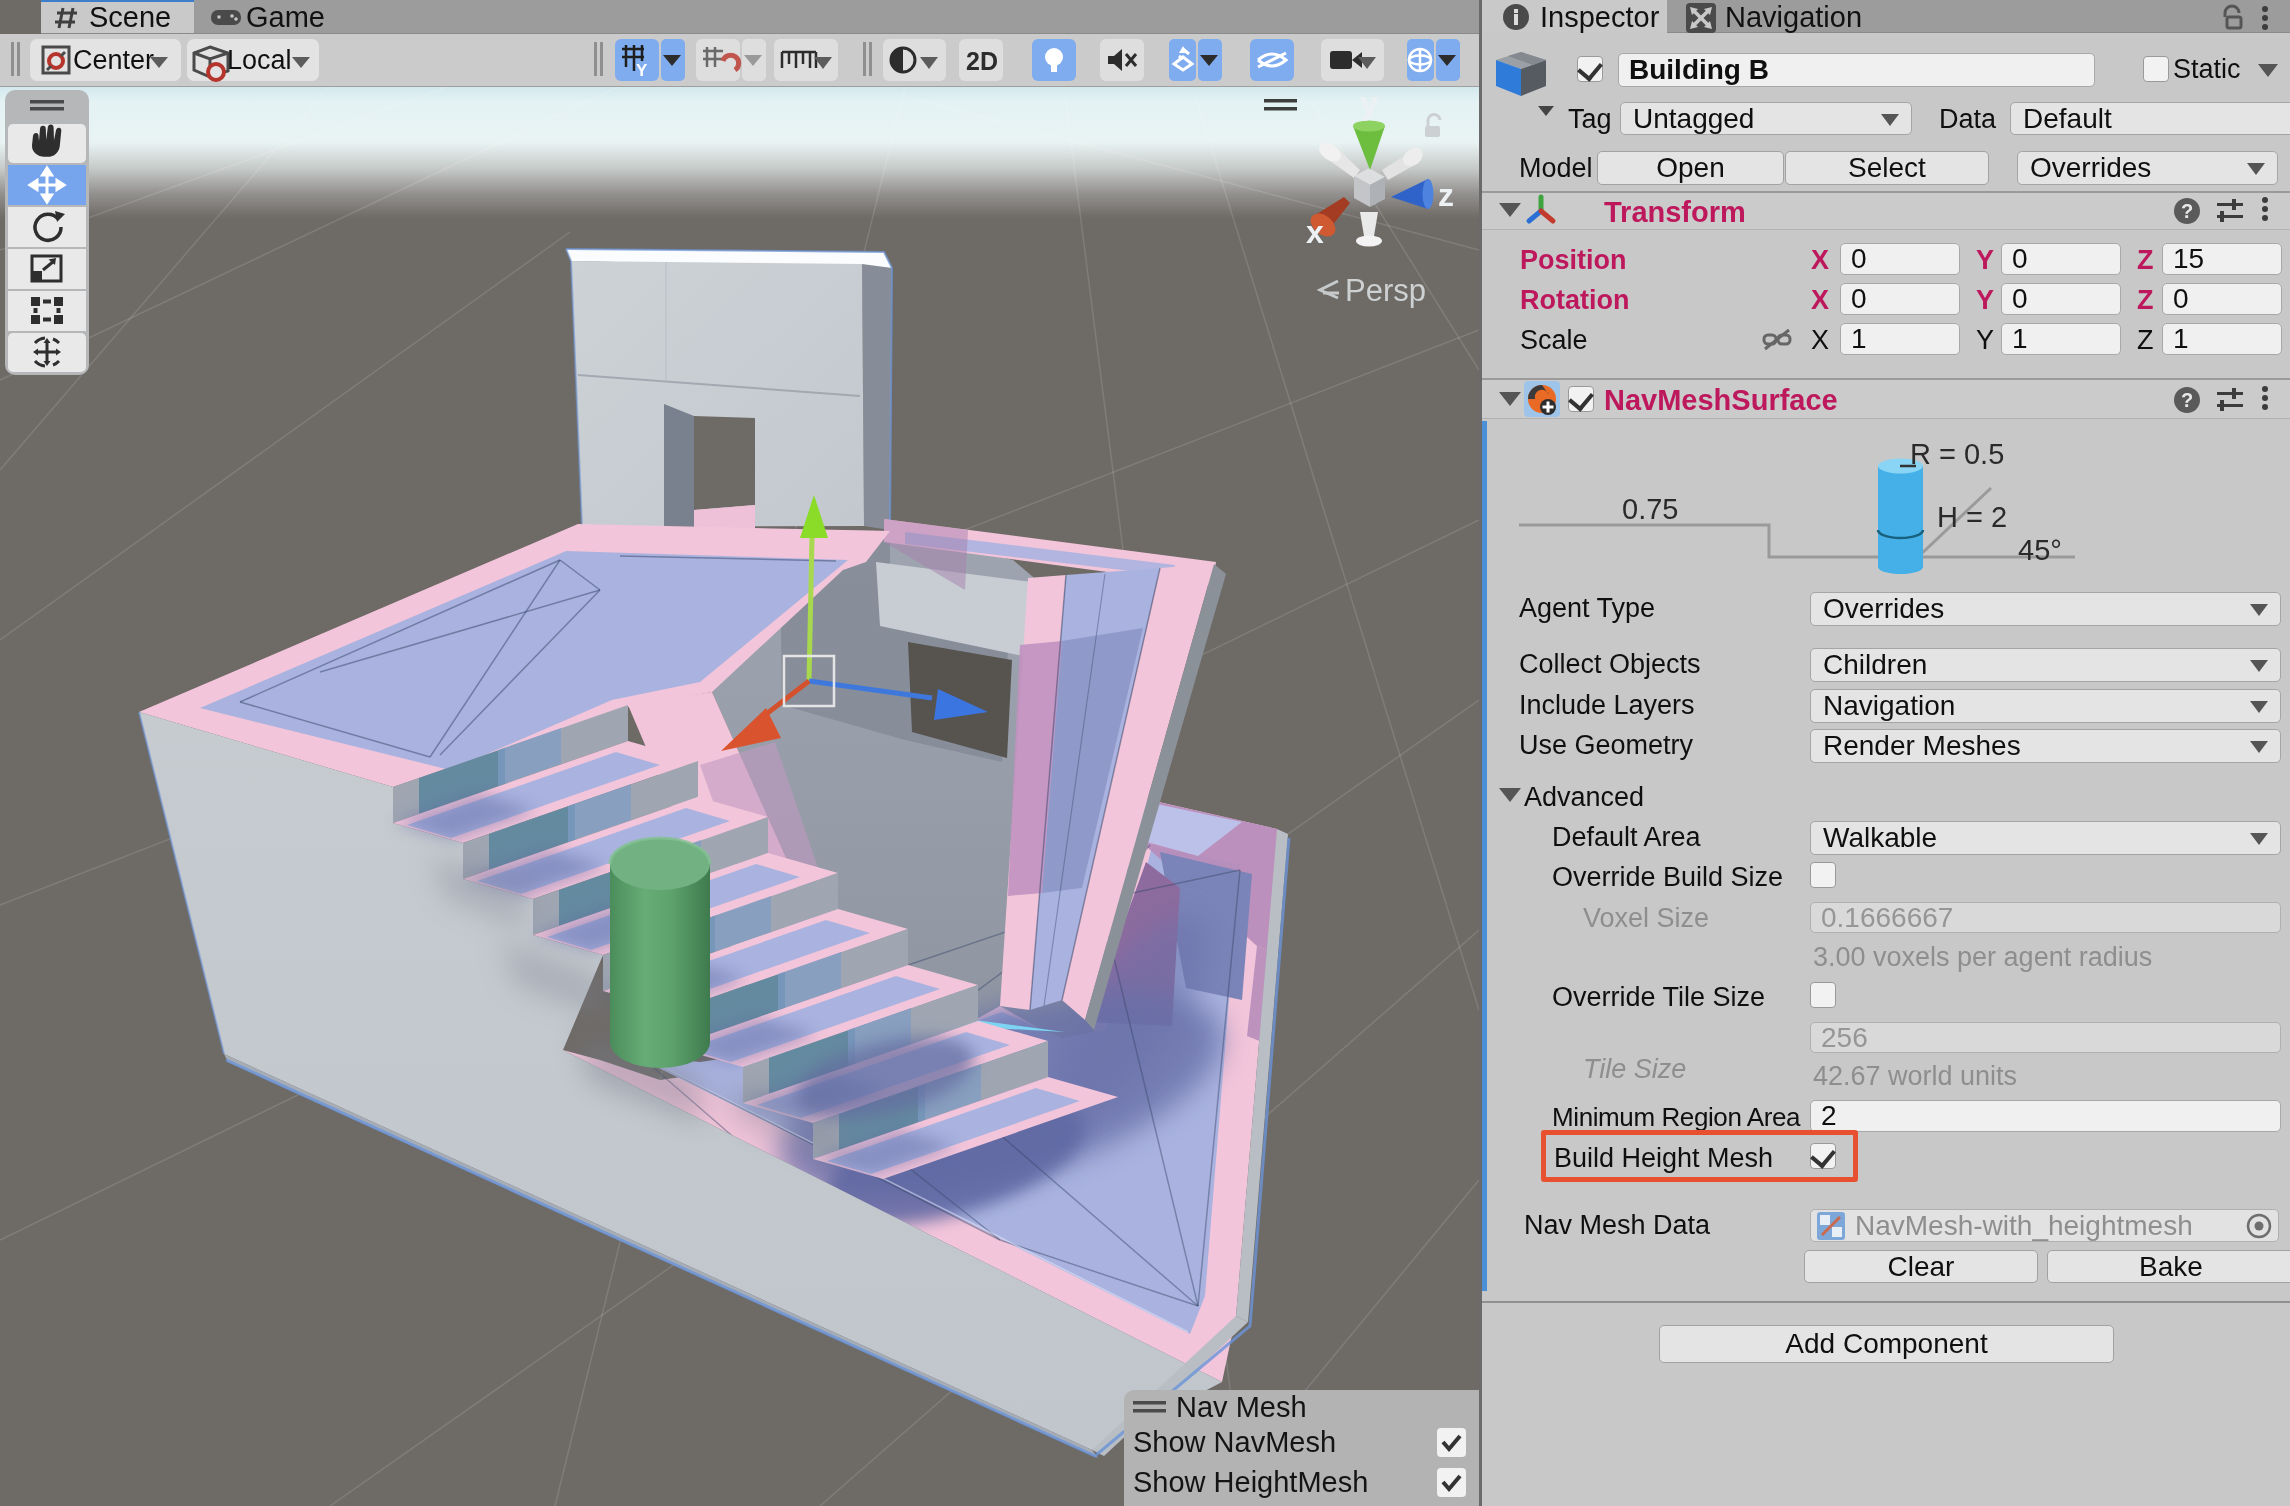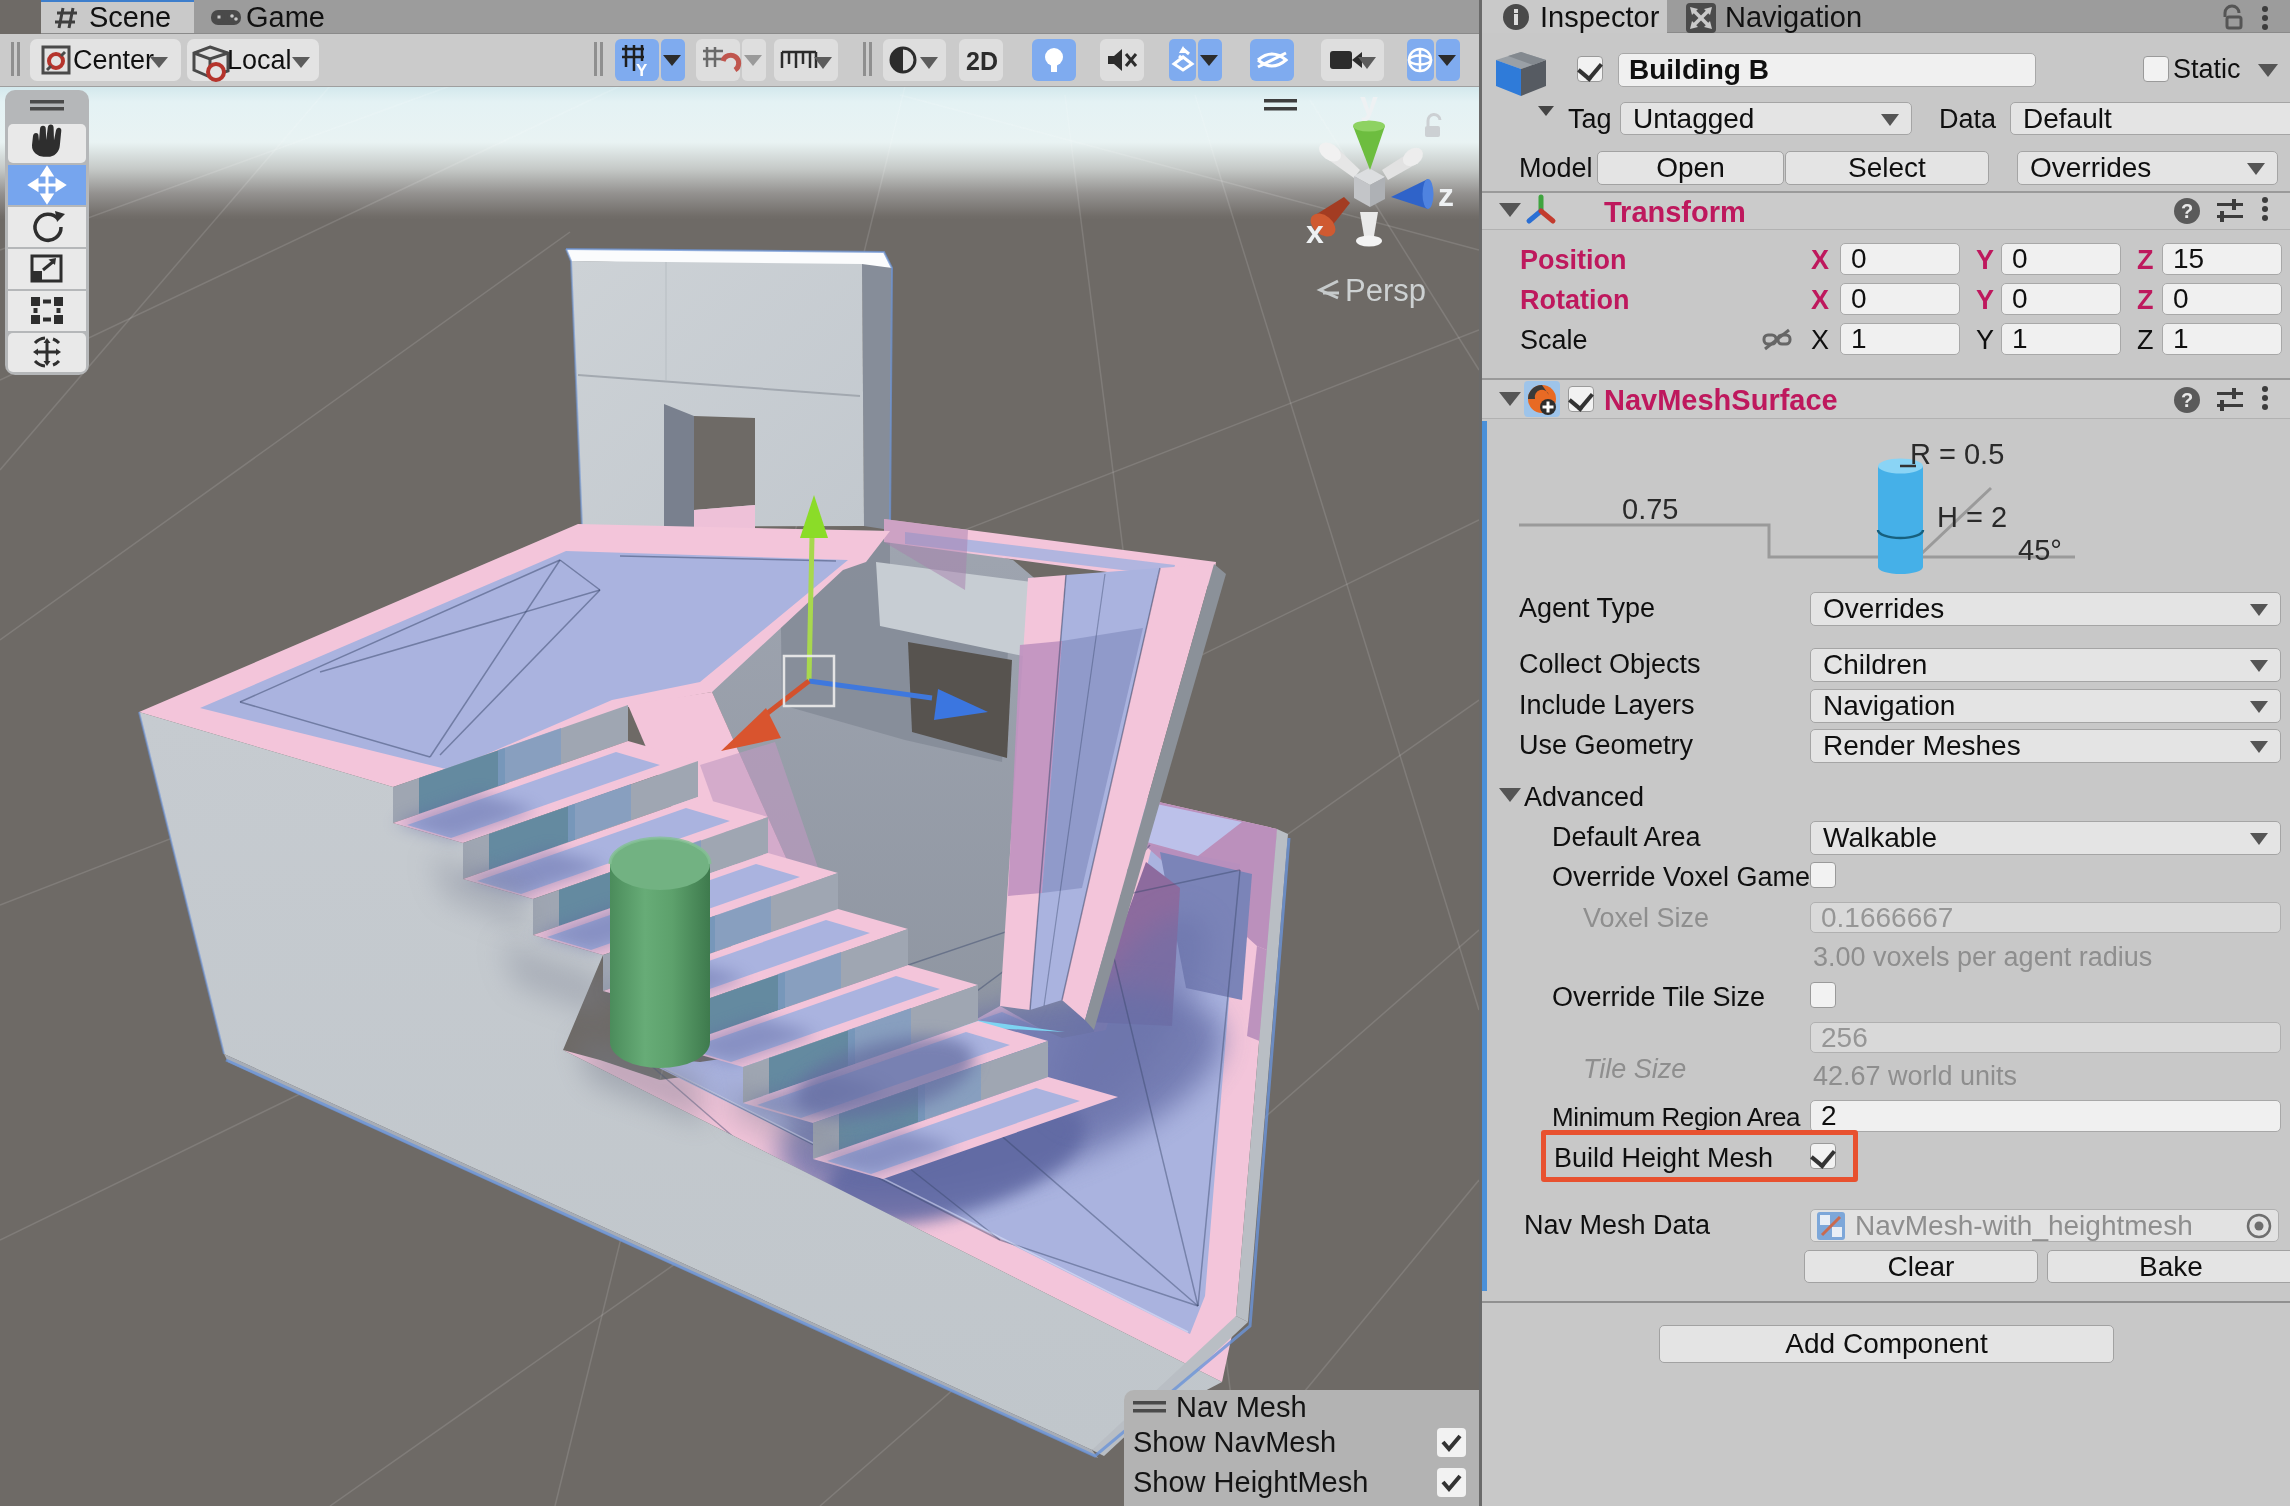--- a/index.html
+++ b/index.html
@@ -453,21 +453,21 @@
   </div>
 
   <svg width="60" height="70" viewBox="0 0 60 70" style="position:absolute;left:12px;top:48px;">
     <polygon points="27,4 52,12 27,21 2,12" fill="#9aa0a6"></polygon>
     <polygon points="2,12 27,21 27,48 2,38" fill="#2f7bd9"></polygon>
     <polygon points="27,21 52,12 52,38 27,48" fill="#565b62"></polygon>
     <polygon points="27,4 14,8 39,17 52,12" fill="#83898f"></polygon>
     <polygon points="44,58 60,58 52,68" fill="#444"></polygon>
   </svg>
   <div class="cb ck" style="left:95px;top:56px;"></div>
-  <div class="fld" style="left:136px;top:53px;width:418px;height:34px;font-weight:bold;line-height:32px;">Building B</div>
+  <div class="fld" style="left:136px;top:53px;width:477px;height:34px;font-weight:bold;line-height:32px;">Building B</div>
   <div class="cb" style="left:661px;top:56px;"></div>
   <div class="lbl" style="left:691px;top:54px;">Static</div>
   <div style="position:absolute;left:776px;top:64px;width:0;height:0;border-left:10px solid transparent;border-right:10px solid transparent;border-top:13px solid #555;"></div>
   <div class="lbl" style="left:86px;top:104px;">Tag</div>
   <div class="dd" style="left:138px;top:102px;width:292px;height:33px;line-height:31px;">Untagged</div>
   <div class="lbl" style="left:457px;top:104px;">Data</div>
   <div class="dd" style="left:528px;top:102px;width:320px;height:33px;line-height:31px;">Default</div>
   <div class="lbl" style="left:37px;top:153px;">Model</div>
   <div class="btn" style="left:115px;top:151px;width:187px;height:34px;line-height:32px;">Open</div>
   <div class="btn" style="left:303px;top:151px;width:204px;height:34px;line-height:32px;">Select</div>
@@ -551,21 +551,21 @@
   <div class="lbl" style="left:37px;top:649px;">Collect Objects</div>
   <div class="dd" style="left:328px;top:648px;width:471px;height:34px;line-height:32px;">Children</div>
   <div class="lbl" style="left:37px;top:690px;">Include Layers</div>
   <div class="dd" style="left:328px;top:689px;width:471px;height:34px;line-height:32px;">Navigation</div>
   <div class="lbl" style="left:37px;top:730px;">Use Geometry</div>
   <div class="dd" style="left:328px;top:729px;width:471px;height:34px;line-height:32px;">Render Meshes</div>
   <div class="fold" style="left:17px;top:788px;"></div>
   <div class="lbl" style="left:42px;top:782px;">Advanced</div>
   <div class="lbl" style="left:70px;top:822px;">Default Area</div>
   <div class="dd" style="left:328px;top:821px;width:471px;height:34px;line-height:32px;">Walkable</div>
-  <div class="lbl" style="left:70px;top:862px;">Override Voxel Game</div>
+  <div class="lbl" style="left:70px;top:862px;">Override Build Size</div>
   <div class="cb" style="left:328px;top:862px;"></div>
   <div class="lblg" style="left:101px;top:903px;">Voxel Size</div>
   <div class="fldg" style="left:328px;top:902px;width:471px;height:31px;line-height:29px;">0.1666667</div>
   <div class="lblg" style="left:331px;top:942px;">3.00 voxels per agent radius</div>
   <div class="lbl" style="left:70px;top:982px;">Override Tile Size</div>
   <div class="cb" style="left:328px;top:982px;"></div>
   <div class="lblg" style="left:101px;top:1054px;font-style:italic;">Tile Size</div>
   <div class="fldg" style="left:328px;top:1022px;width:471px;height:31px;line-height:29px;">256</div>
   <div class="lblg" style="left:331px;top:1061px;">42.67 world units</div>
   <div class="lbl" style="left:70px;top:1102px;font-size:26px;letter-spacing:-0.4px;">Minimum Region Area</div>

